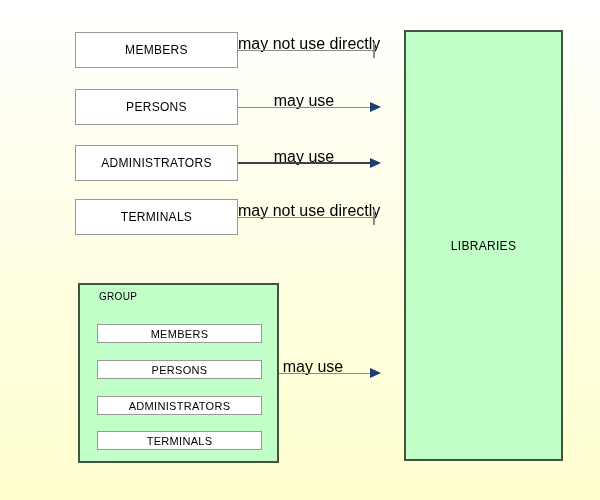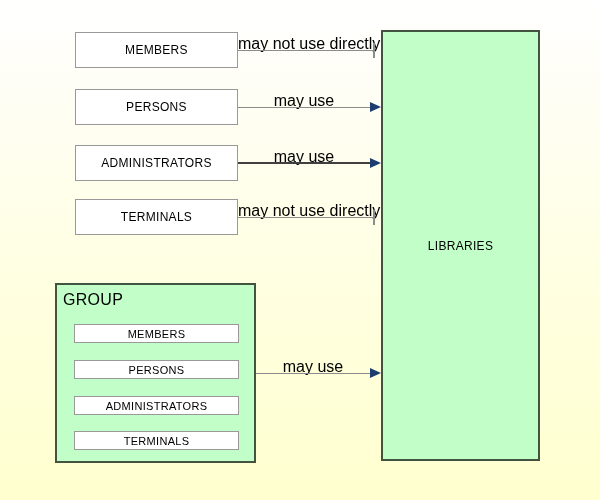--- a/index.html
+++ b/index.html
@@ -25,43 +25,44 @@
     align-items: center;
     justify-content: center;
     font-size: 12px;
     letter-spacing: 0.3px;
   }
   .greenbox {
     position: absolute;
     background: #c2ffc8;
     border: 2px solid #42543f;
     box-sizing: border-box;
+    margin-left: 23px;
   }
   .libbox {
     left: 381px;
     top: 30px;
     width: 159px;
     height: 431px;
     display: flex;
     align-items: center;
     justify-content: center;
     font-size: 12px;
     letter-spacing: 0.3px;
   }
   .groupbox {
     left: 55px;
     top: 283px;
     width: 201px;
     height: 180px;
   }
   .group-label {
     position: absolute;
-    left: 6px;
+    left: 19px;
     top: 6px;
-    font-size: 16px;
+    font-size: 10px;
     letter-spacing: 0.3px;
   }
   .ibox {
     position: absolute;
     left: 17px;
     width: 165px;
     height: 19px;
     background: #ffffff;
     border: 1px solid #999999;
     box-sizing: border-box;

